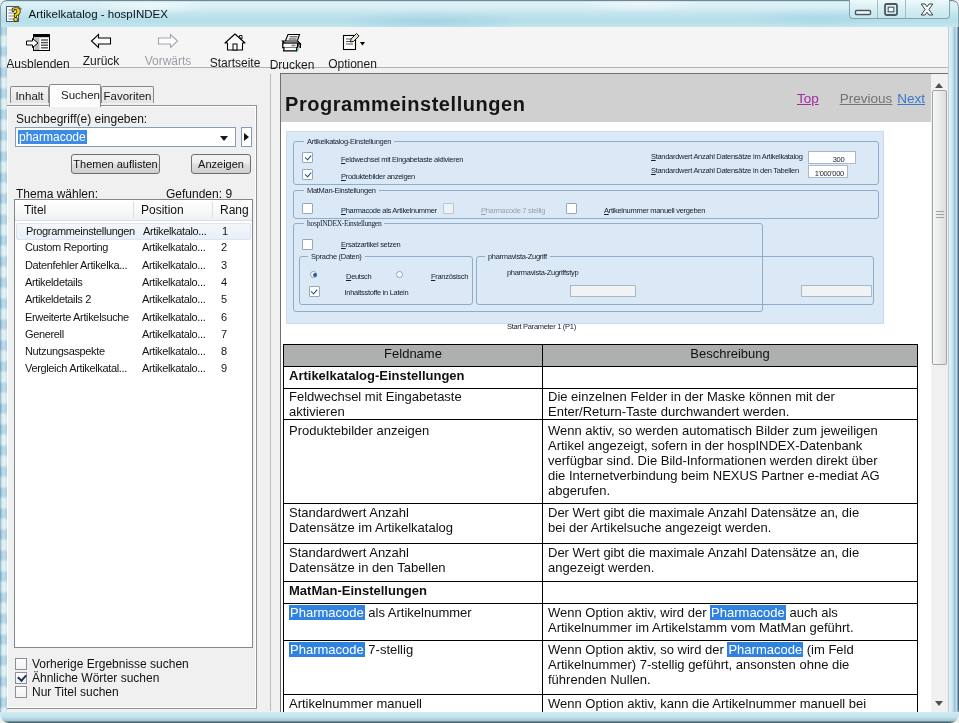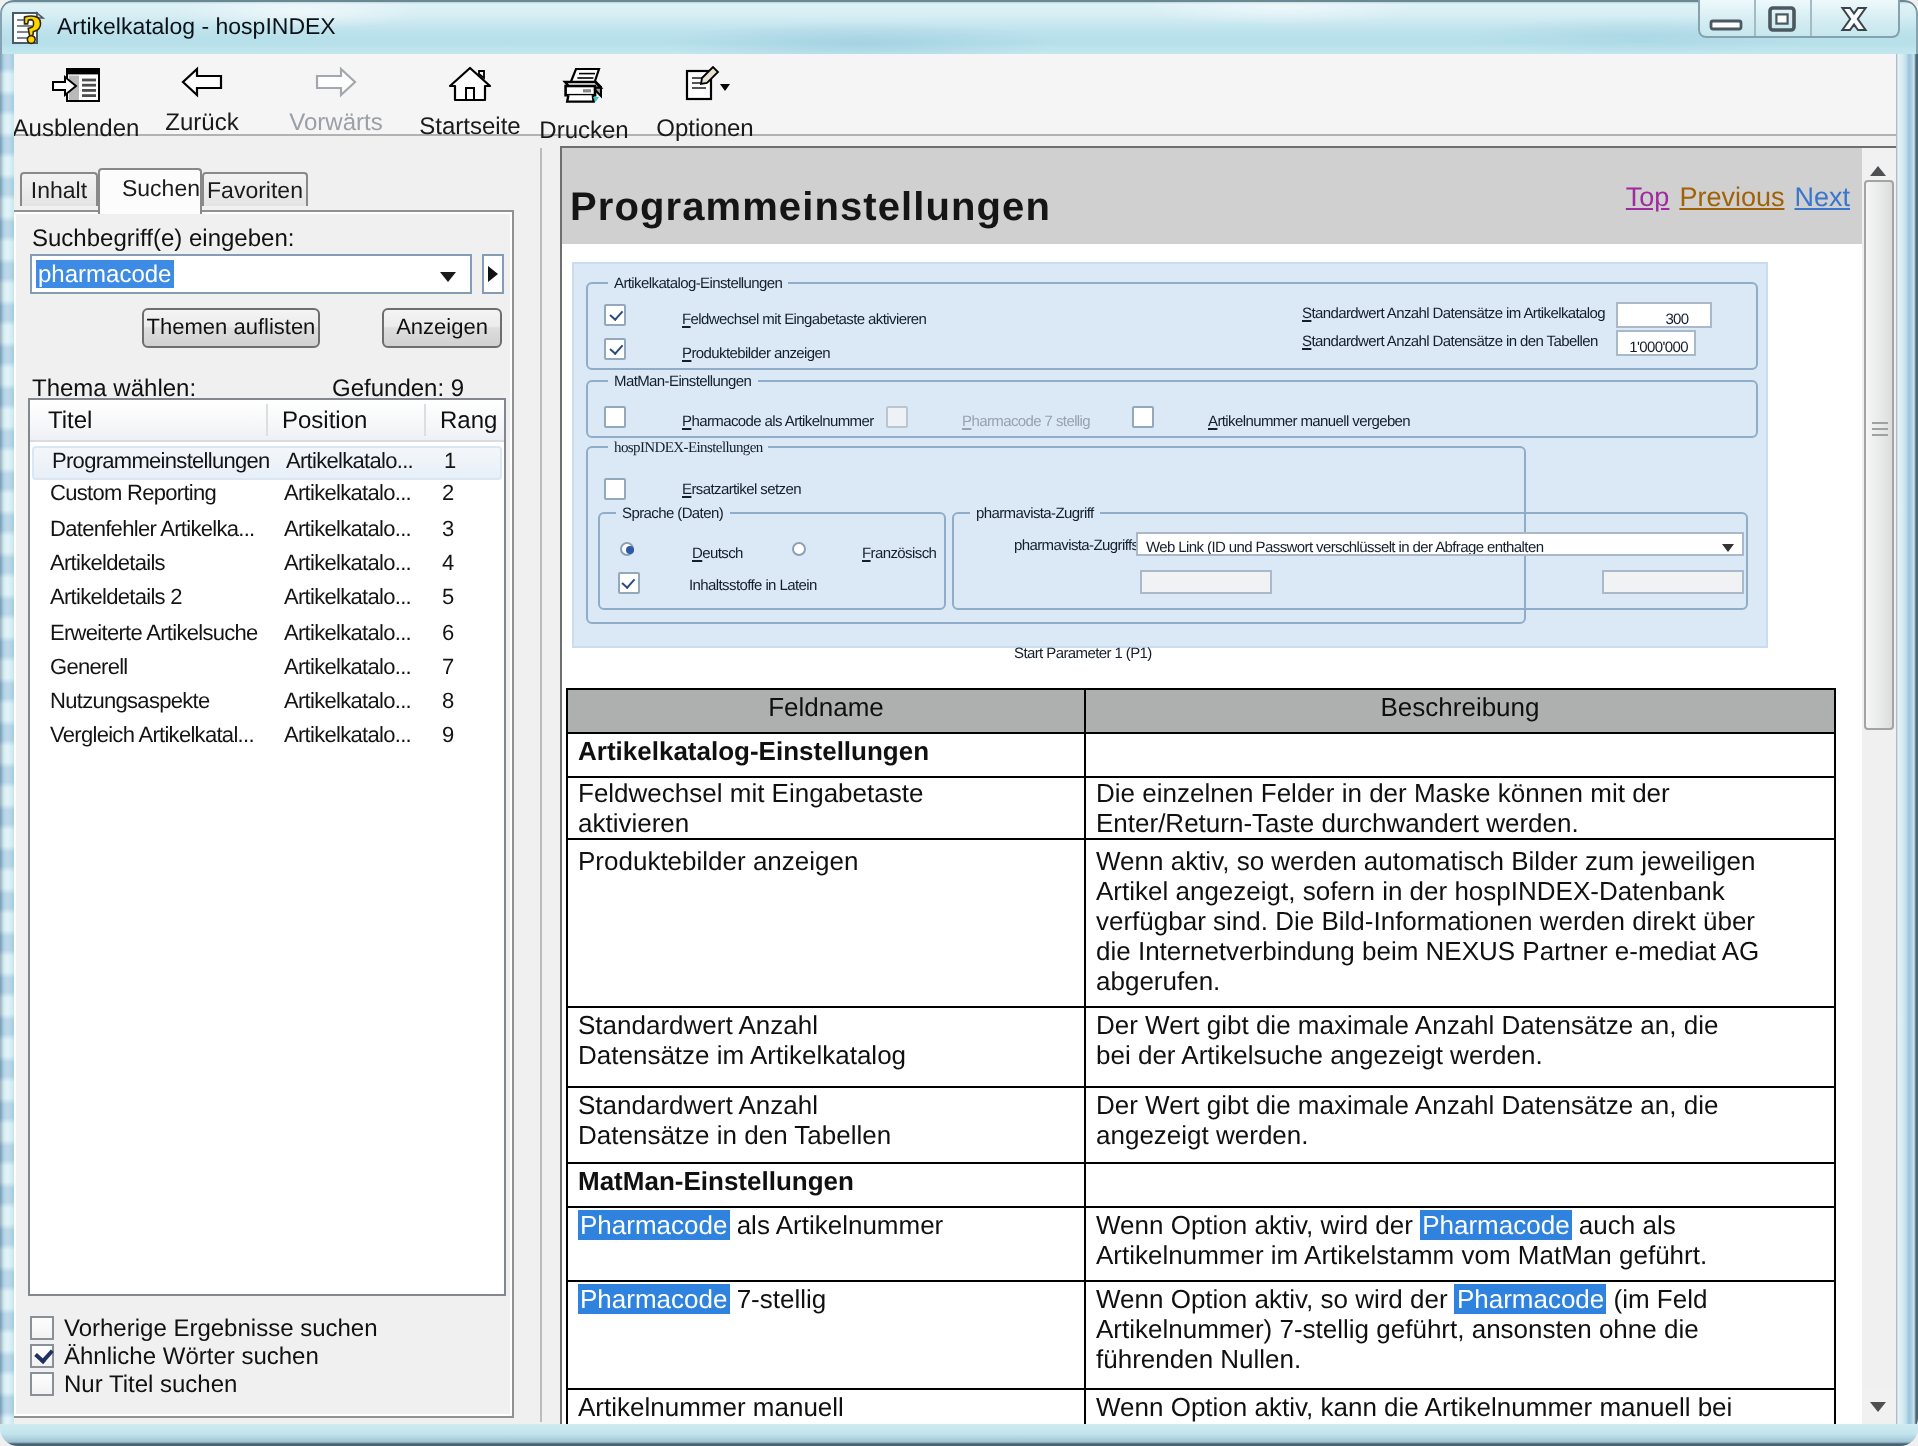--- a/index.html
+++ b/index.html
@@ -195,21 +195,21 @@
   </div>
 </div>
 <div class="abs" id="lborder"></div>
 <div class="abs" id="rborder"></div>
 <div class="abs" id="bborder"></div>
 
 <div class="abs" id="splitline"></div>
 <div class="abs" id="frame"></div>
 <div class="abs" id="grayband"></div>
 <div class="abs" id="heading">Programmeinstellungen</div>
-<div class="abs" id="links"><a style="color:#a02aa0">Top</a><a style="color:#a16207;margin-left:5px">Previous</a><a style="color:#3a76cc;margin-left:5px">Next</a></div>
+<div class="abs" id="links"><a style="color:#a02aa0">Top</a><a style="color:#737373;margin-left:21px">Previous</a><a style="color:#3a76cc;margin-left:5px">Next</a></div>
 
 <div class="abs" id="shot">
   <div class="grp" style="left:6px; top:9px; width:586px; height:44px;">
       <span class="gl" style="left:10px;">Artikelkatalog-Einstellungen</span>
     </div>
   <div class="sck on" style="left:15px; top:20px;"></div>
   <div class="stx" style="left:30px; top:23px;"><u>F</u>eldwechsel mit Eingabetaste aktivieren</div>
   <div class="sck on" style="left:15px; top:37px;"></div>
   <div class="stx" style="left:30px; top:40px;"><u>P</u>roduktebilder anzeigen</div>
   <div class="stx" style="left:340px; top:20px;"><u>S</u>tandardwert Anzahl Datensätze im Artikelkatalog</div>
@@ -240,22 +240,20 @@
   <div class="stx" style="left:35px; top:139.5px;"><u>D</u>eutsch</div>
   <div class="srad" style="left:109px; top:138.5px;"></div>
   <div class="stx" style="left:120px; top:139.5px;"><u>F</u>ranzösisch</div>
   <div class="sck on" style="left:21.5px; top:154px;"></div>
   <div class="stx" style="left:33.5px; top:155.5px;">Inhaltsstoffe in Latein</div>
 
   <div class="grp" style="left:189px; top:124px; width:398px; height:49px;">
       <span class="gl" style="left:8px;">pharmavista-Zugriff</span>
     </div>
   <div class="stx" style="left:196px; top:136px;">pharmavista-Zugriffstyp</div>
-  <div class="sbox" style="left:281px; top:134px; width:304px; height:12px; padding:2px 12px 0 4px; overflow:hidden; white-space:nowrap;">Web Link (ID und Passwort verschlüsselt in der Abfrage enthalten
-    <span style="position:absolute; right:4px; top:5px; width:0; height:0; border:3px solid transparent; border-top:4px solid #333;"></span></div>
   <div class="stx" style="left:196px; top:154px;margin-top:36px;">Start Parameter 1 (P1)</div>
   <div class="sbox" style="left:283px; top:153px; width:66px; height:12px; background:#f0f2f4;"></div>
   <div class="sbox" style="left:514px; top:153px; width:71px; height:12px; background:#f0f2f4;"></div>
 </div>
 
 <table class="abs" id="dtable">
     <tbody>
 <tr>
         <td class="h cL" style="height:22px">Feldname</td>
         <td class="h">Beschreibung</td>

